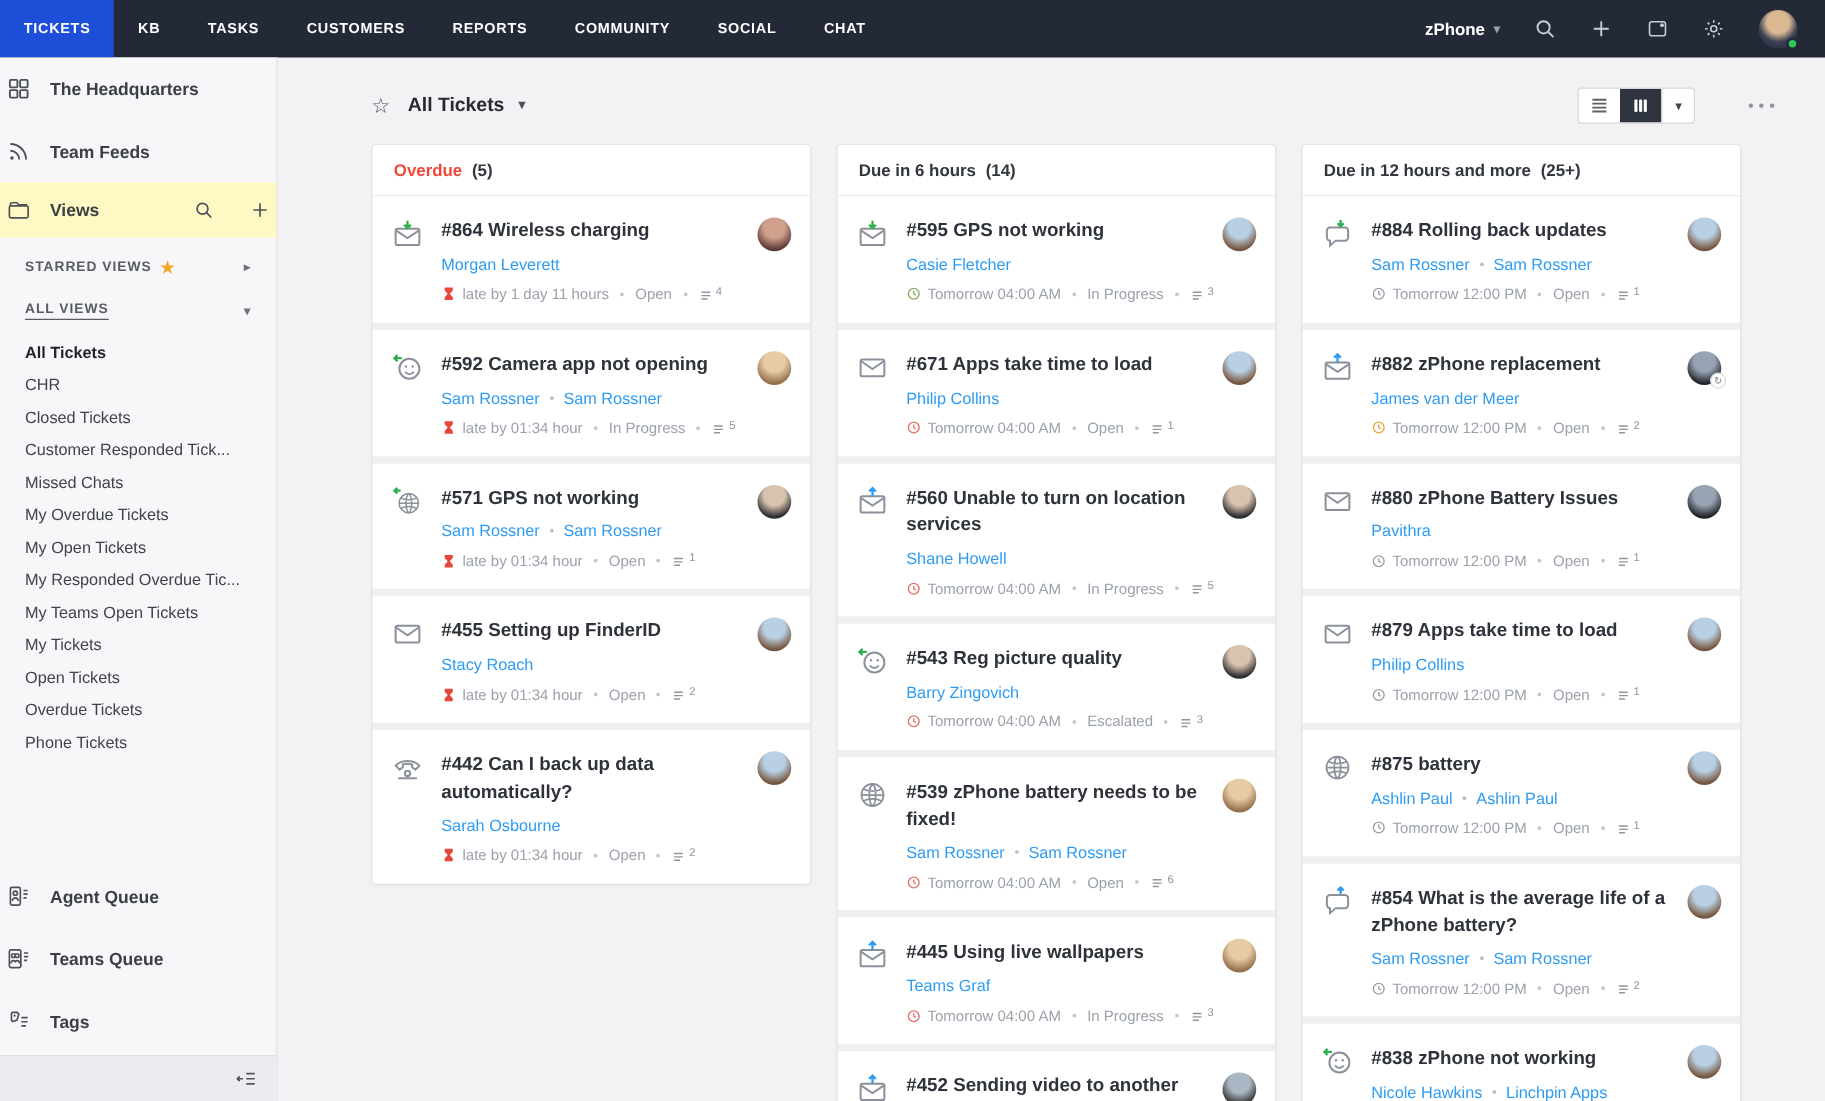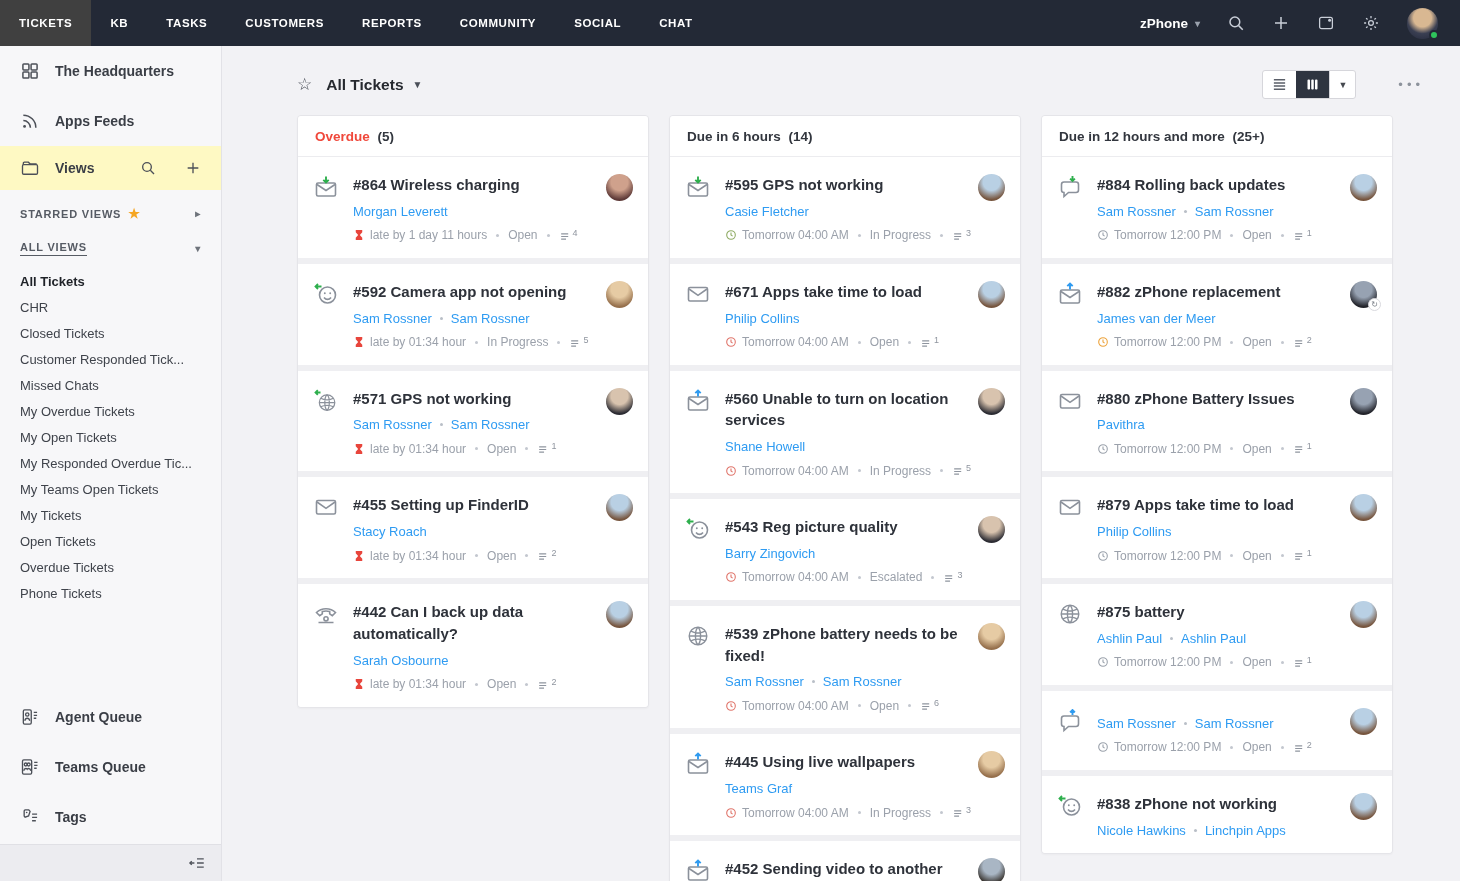--- a/index.html
+++ b/index.html
@@ -3,36 +3,36 @@
 <meta charset="utf-8">
 <style>
   * { margin:0; padding:0; box-sizing:border-box; }
   html,body { width:1460px; height:881px; overflow:hidden; }
   body { font-family:"Liberation Sans", sans-serif; background:#f2f2f5; color:#33363d; }
 
   
   .topnav { height:46px; background:#232936; display:flex; align-items:center; justify-content:space-between; }
   .tabs { display:flex; height:100%; }
   .tab { display:flex; align-items:center; padding:0 19px; color:#ffffff; font-size:11.5px; font-weight:700; letter-spacing:.6px; cursor:pointer; }
-  .tab.active { background:#404040; }
+  .tab.active { background:#1d4ed8; }
   .nav-right { display:flex; align-items:center; gap:27px; padding-right:22px; color:#c9ced8; }
   .dept { display:flex; align-items:center; gap:7px; color:#fff; font-size:13.5px; font-weight:700; cursor:pointer; }
   .dept .caret { color:#9aa1ad; font-size:10px; }
   .nav-ic { width:18px; height:18px; display:flex; align-items:center; justify-content:center; cursor:pointer; }
   .nav-ic svg { width:18px; height:18px; }
   .nav-avatar { position:relative; width:31px; height:31px; border-radius:50%;
     background:radial-gradient(circle at 50% 32%, #d9b892 0 34%, #3a3f52 60%, #23283a 100%); cursor:pointer; }
   .nav-avatar .dot { position:absolute; right:-1px; bottom:-1px; width:10px; height:10px; border-radius:50%; background:#2fc45c; border:2px solid #232936; }
 
   
   .app-body { display:flex; height:835px; }
 
   
   .sidebar { width:222px; flex:none; background:#f7f7f9; border-right:1px solid #e2e2e7; display:flex; flex-direction:column; }
-  .side-item { display:flex; align-items:center; gap:15px; padding:15px 20px; font-size:14px; font-weight:700; color:#3a3e46; cursor:pointer; }
+  .side-item { display:flex; align-items:center; gap:15px; padding:15px 5px; font-size:14px; font-weight:700; color:#3a3e46; cursor:pointer; }
   .side-item .s-ic { width:20px; height:20px; color:#4c5058; flex:none; }
   .side-item .s-ic svg { width:20px; height:20px; }
   .side-item.views-row { background:#fef9c3; padding-top:12px; padding-bottom:12px; }
   .views-row .mini { margin-left:auto; width:16px; height:16px; color:#4c5058; cursor:pointer; }
   .views-row .mini + .mini { margin-left:14px; }
   .views-row .mini svg { width:16px; height:16px; }
   .side-section { display:flex; align-items:center; padding:16px 20px 4px; font-size:11px; font-weight:700; letter-spacing:.8px; color:#565b64; }
   .side-section .star { color:#f5a623; font-size:13px; margin-left:7px; }
   .side-section .chev { margin-left:auto; color:#6e737b; font-size:10px; cursor:pointer; }
   .side-section .u { border-bottom:1px solid #565b64; padding-bottom:2px; cursor:pointer; }
@@ -143,21 +143,21 @@
               <rect x="3.5" y="13.3" width="7.2" height="7.2" rx="1"></rect>
               <rect x="13.3" y="13.3" width="7.2" height="7.2" rx="1"></rect>
             </svg></span>
        <span>The Headquarters</span>
      </div>
         <div class="side-item">
        <span class="s-ic"><svg viewBox="0 0 24 24" fill="none" stroke="currentColor" stroke-width="1.8">
               <circle cx="5.5" cy="18.5" r="1.7" fill="currentColor" stroke="none"></circle>
               <path d="M4 11.5a8.5 8.5 0 0 1 8.5 8.5M4 5a15 15 0 0 1 15 15"></path>
             </svg></span>
-       <span>Apps Feeds</span>
+       <span>Team Feeds</span>
      </div>
         <div class="side-item views-row">
      <span class="s-ic"><svg viewBox="0 0 24 24" fill="none" stroke="currentColor" stroke-width="1.6">
               <path d="M4 8V6.2A1.2 1.2 0 0 1 5.2 5H10l2 2h8"></path>
               <rect x="3" y="8" width="18" height="11.5" rx="1.5"></rect>
             </svg></span>
      <span>Views</span>
      <span class="mini"><svg viewBox="0 0 24 24" fill="none" stroke="currentColor" stroke-width="2">
               <circle cx="10.5" cy="10.5" r="6.5"></circle>
               <path d="M15.5 15.5L21 21"></path>
@@ -858,20 +858,21 @@
       <span class="card-avatar" style="background:radial-gradient(circle at 50% 30%, #b9d0e4 0 36%, #77563f 75%)"></span>
     </article>
             <article class="card">
       <span class="ch-icon"><svg viewBox="0 0 24 24" fill="none" stroke="currentColor" stroke-width="1.6">
                   <path d="M3.5 9.5A2.5 2.5 0 0 1 6 7h12a2.5 2.5 0 0 1 2.5 2.5v5.5A2.5 2.5 0 0 1 18 17.5h-7.5L6 21.5v-4A2.5 2.5 0 0 1 3.5 15V9.5z"></path>
                   <g stroke="#2f9bf0" stroke-width="1.9">
                     <path d="M14.5 6V1M12.1 3.4L14.5 1l2.4 2.4"></path>
                   </g>
                 </svg></span>
       <div class="card-main">
+        <h3 class="card-title">#854 What is the average life of a zPhone battery?</h3>
         <div class="card-contacts">
                   <span class="contact-link">Sam Rossner</span>
                   <span class="c-sep"></span>
                   <span class="contact-link">Sam Rossner</span>
                 </div>
         <div class="card-meta">
         <span class="due">
           <span class="due-ic" style="color:#9aa1ab">
                       <svg viewBox="0 0 24 24" fill="none" stroke="currentColor" stroke-width="2.2">
                         <circle cx="12" cy="12" r="8.6"></circle>

